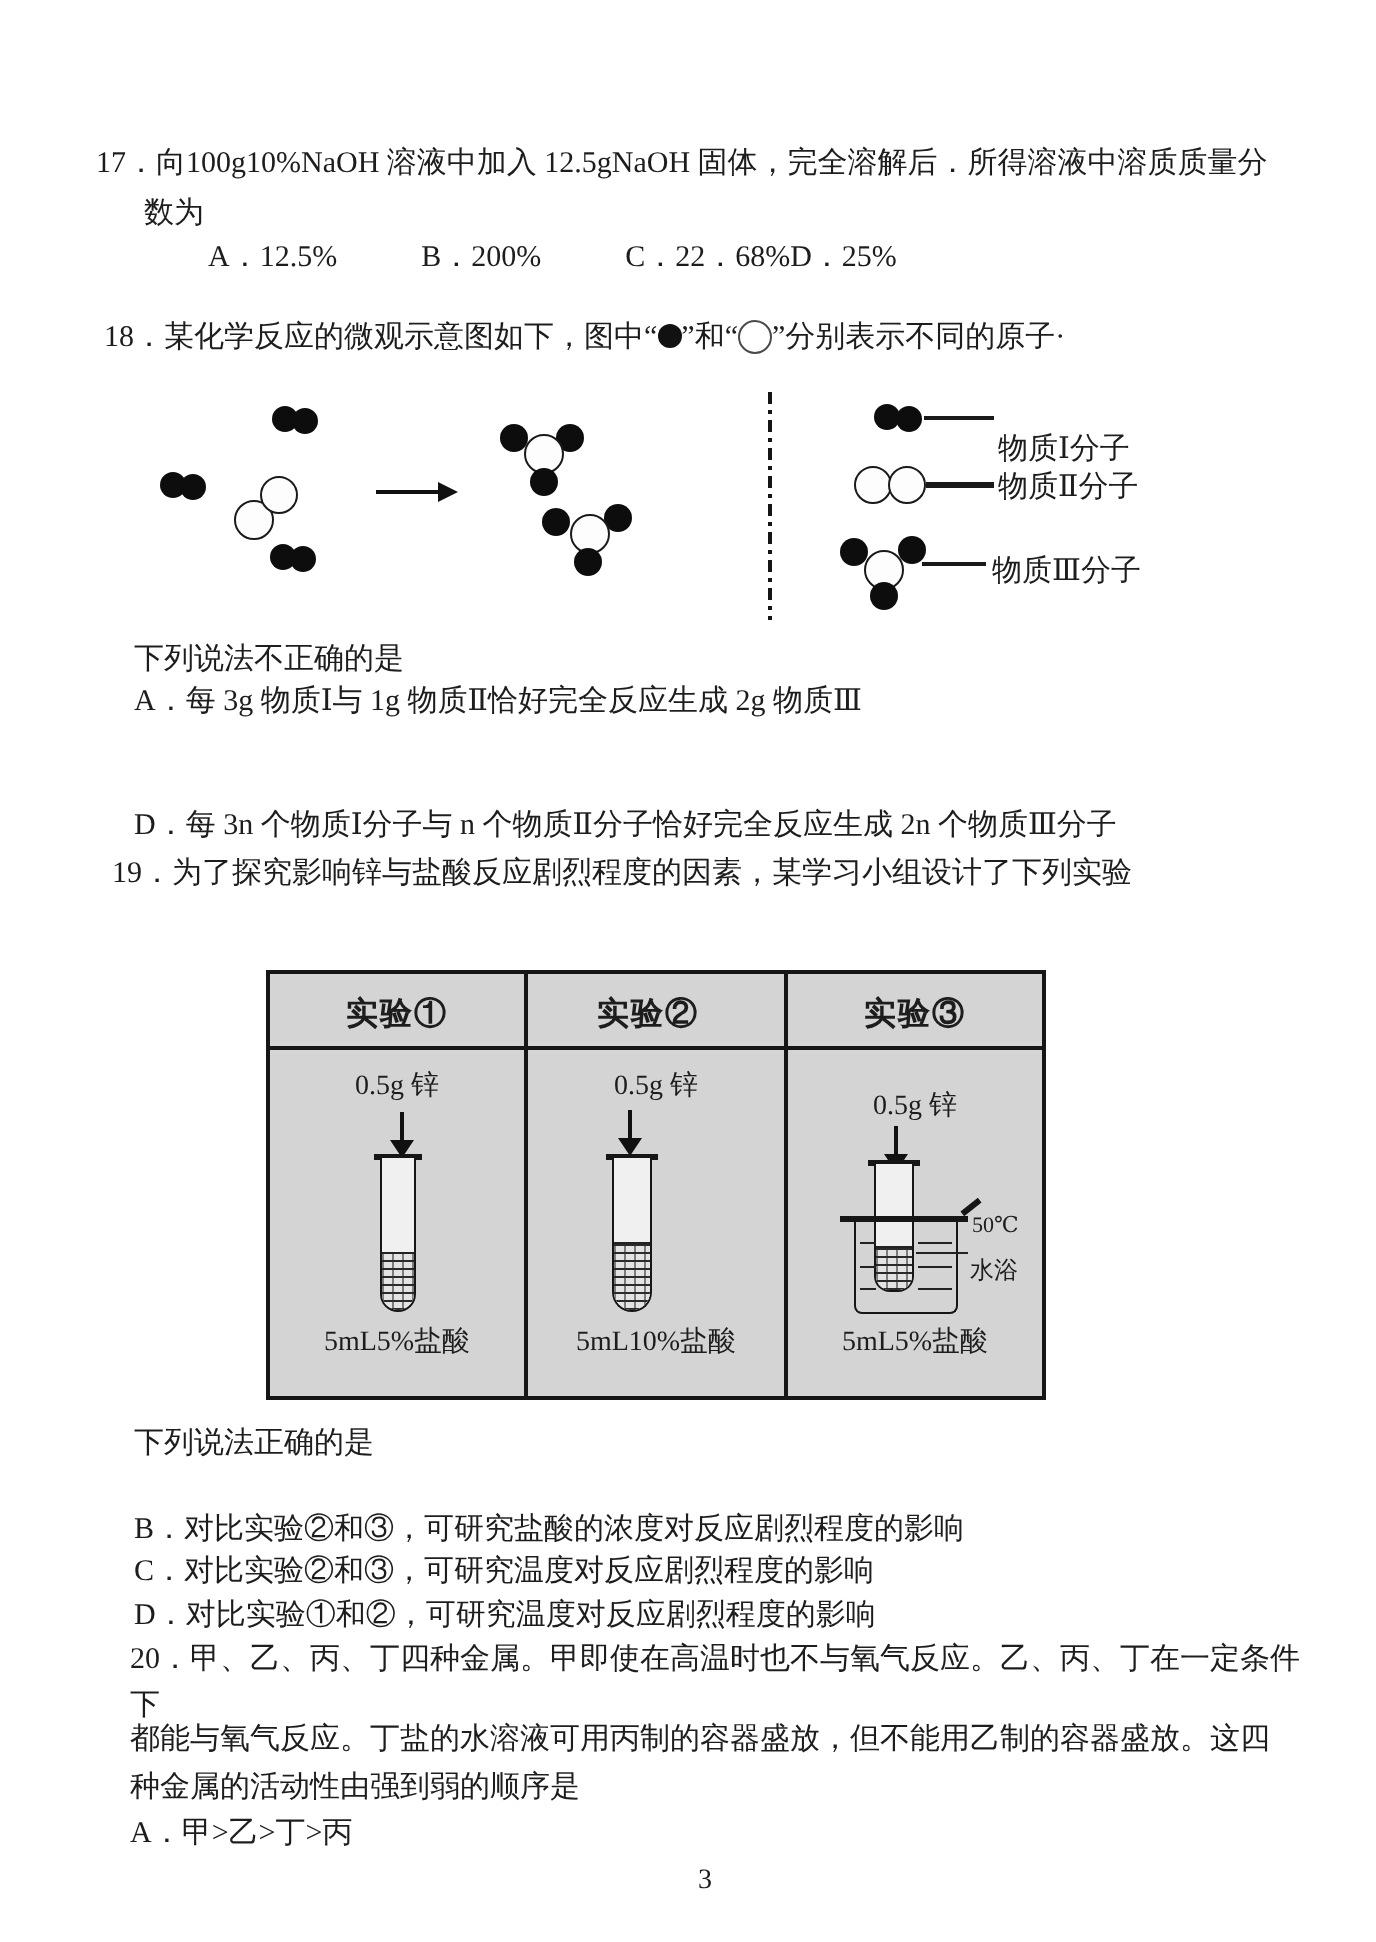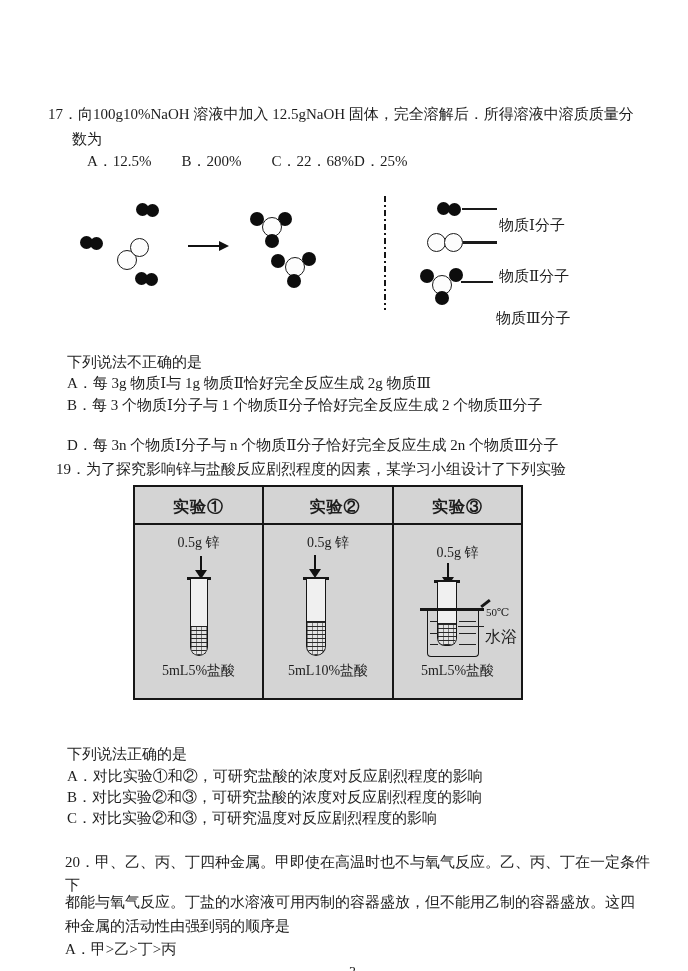--- a/index.html
+++ b/index.html
@@ -2,21 +2,21 @@
 <html><head>
 <meta charset="utf-8">
 <style>
   html,body { margin:0; padding:0; background:#888; }
   .page {
     position:relative; width:688px; height:971px; margin:0 auto;
     background:#ffffff; overflow:hidden;
     font-family:"Liberation Serif","DejaVu Serif",serif;
     color:#1d1d1d;
   }
-  .t { position:absolute; white-space:nowrap; font-size:15px; line-height:16px;margin-top:32px; }
+  .t { position:absolute; white-space:nowrap; font-size:15px; line-height:16px; }
 
   
   .atom { position:absolute; border-radius:50%; box-sizing:border-box; }
   .atom.black { background:#0d0d0d; }
   .atom.white { background:#fdfdfd; border:1.6px solid #1a1a1a; }
 
   
   .sym-dot { display:inline-block; width:12px; height:12px; border-radius:50%;
              background:#111; vertical-align:-1px; }
   .sym-circle { display:inline-block; width:17px; height:17px; border-radius:50%;
@@ -60,26 +60,29 @@
   .wline { position:absolute; height:1.4px; background:#222; }
   .tinytext { position:absolute; white-space:nowrap; }
 </style>
 </head>
 <body>
 
 <div class="page">
 
   <div class="t" style="left:48px; top:74px">17．向100g10%NaOH 溶液中加入 12.5gNaOH 固体，完全溶解后．所得溶液中溶质质量分</div>
   <div class="t" style="left:72px; top:99px">数为</div>
-  <div class="t" style="left:87px; top:121px; display:flex; gap:30px">
+  <div class="t" style="left:104px; top:121px; display:flex; gap:42px">
     <span>A．12.5%</span>
     <span>B．200%</span>
     <span>C．22．68%D．25%</span>
   </div>
 
+  <div class="t" style="left:52px; top:160px">
+    <span>18．某化学反应的微观示意图如下，图中“</span><span class="sym-dot"></span><span>”和“</span><span class="sym-circle"></span><span>”分别表示不同的原子·</span>
+  </div>
 
   <div>
 
     <div class="atom black" style="left:136px;top:203px;width:13px;height:13px"></div>
     <div class="atom black" style="left:146px;top:204px;width:13px;height:13px"></div>
     <div class="atom black" style="left:80px;top:236px;width:13px;height:13px"></div>
     <div class="atom black" style="left:90px;top:237px;width:13px;height:13px"></div>
     <div class="atom black" style="left:135px;top:272px;width:13px;height:13px"></div>
     <div class="atom black" style="left:145px;top:273px;width:13px;height:13px"></div>
 
@@ -100,48 +103,47 @@
     <div class="atom black" style="left:287px;top:274px;width:14px;height:14px"></div>
 
     <div class="dashdot" style="left:384px;top:196px;height:114px"></div>
   </div>
 
   <div>
 
     <div class="atom black" style="left:437px;top:202px;width:13px;height:13px"></div>
     <div class="atom black" style="left:448px;top:203px;width:13px;height:13px"></div>
     <div class="hline" style="left:462px;top:208px;width:35px;height:1.5px"></div>
-    <div class="t" style="left:499px;top:185px">物质Ⅰ分子</div>
+    <div class="t" style="left:499px;top:217px">物质Ⅰ分子</div>
 
     <div class="atom white" style="left:427px;top:233px;width:19px;height:19px"></div>
     <div class="atom white" style="left:444px;top:233px;width:19px;height:19px"></div>
     <div class="hline" style="left:463px;top:241px;width:34px;height:3px"></div>
     <div class="t" style="left:499px;top:236px">物质Ⅱ分子</div>
 
     <div class="atom black" style="left:420px;top:269px;width:14px;height:14px"></div>
     <div class="atom black" style="left:449px;top:268px;width:14px;height:14px"></div>
     <div class="atom white" style="left:432px;top:275px;width:20px;height:20px"></div>
     <div class="atom black" style="left:435px;top:291px;width:14px;height:14px"></div>
     <div class="hline" style="left:461px;top:281px;width:32px;height:1.5px"></div>
     <div class="t" style="left:496px;top:278px">物质Ⅲ分子</div>
   </div>
 
   <div class="t" style="left:67px;top:322px">下列说法不正确的是</div>
   <div class="t" style="left:67px;top:343px">A．每 3g 物质Ⅰ与 1g 物质Ⅱ恰好完全反应生成 2g 物质Ⅲ</div>
-  <div class="t" style="left:67px;top:365px">B．每 3 个物质Ⅰ分子与 1 个物质Ⅱ分子恰好完全反应生成 2 个物质Ⅲ分子</div>
   <div class="t" style="left:67px;top:405px">D．每 3n 个物质Ⅰ分子与 n 个物质Ⅱ分子恰好完全反应生成 2n 个物质Ⅲ分子</div>
 
   <div class="t" style="left:56px;top:429px">19．为了探究影响锌与盐酸反应剧烈程度的因素，某学习小组设计了下列实验</div>
 
   <div class="table19">
     <div class="vline" style="left:127px"></div>
     <div class="vline" style="left:257px"></div>
     <div class="hdr-line"></div>
     <div class="th" style="left:0;width:127px">实验①</div>
-    <div class="th" style="left:136px;width:128px">实验②</div>
+    <div class="th" style="left:125px;width:128px">实验②</div>
     <div class="th" style="left:259px;width:127px">实验③</div>
 
     <div class="cell-label" style="left:0;top:47px;width:127px">0.5g 锌</div>
     <div class="down-arrow" style="left:59px;top:69px">
         <div class="shaft"></div>
         <div class="head"></div>
       </div>
     <div class="rim" style="left:52px;top:90px;width:24px"></div>
     <div class="tube" style="left:55px;top:92px;width:18px;height:77px">
       <div class="liquid" style="height:28px"></div>
@@ -172,28 +174,28 @@
     <div class="rim" style="left:345px;top:115px;width:11px;transform:rotate(-38deg)"></div>
     <div class="beaker" style="left:292px;top:124px;width:52px;height:46px"></div>
     <div class="wline" style="left:295px;top:134px;width:8px"></div>
     <div class="wline" style="left:295px;top:146px;width:8px"></div>
     <div class="wline" style="left:295px;top:157px;width:8px"></div>
     <div class="wline" style="left:324px;top:134px;width:17px"></div>
     <div class="wline" style="left:324px;top:146px;width:17px"></div>
     <div class="wline" style="left:324px;top:157px;width:17px"></div>
     <div class="wline" style="left:323px;top:139px;width:26px"></div>
     <div class="tinytext" style="left:351px;top:119px;font-size:11px">50℃</div>
-    <div class="tinytext" style="left:350px;top:140px;font-size:16px">水浴</div>
+    <div class="tinytext" style="left:350px;top:140px;font-size:12px">水浴</div>
     <div class="cell-label" style="left:259px;top:175px;width:127px">5mL5%盐酸</div>
   </div>
 
   <div class="t" style="left:67px;top:714px">下列说法正确的是</div>
-  <div class="t" style="left:67px;top:736px">A．对比实验①和②，可研究盐酸的浓度对反应剧烈程度的影响</div>
   <div class="t" style="left:67px;top:757px">B．对比实验②和③，可研究盐酸的浓度对反应剧烈程度的影响</div>
   <div class="t" style="left:67px;top:778px">C．对比实验②和③，可研究温度对反应剧烈程度的影响</div>
+  <div class="t" style="left:67px;top:800px">D．对比实验①和②，可研究温度对反应剧烈程度的影响</div>
 
   <div class="t" style="left:65px;top:822px">20．甲、乙、丙、丁四种金属。甲即使在高温时也不与氧气反应。乙、丙、丁在一定条件</div>
   <div class="t" style="left:65px;top:845px">下</div>
   <div class="t" style="left:65px;top:862px">都能与氧气反应。丁盐的水溶液可用丙制的容器盛放，但不能用乙制的容器盛放。这四</div>
   <div class="t" style="left:65px;top:886px">种金属的活动性由强到弱的顺序是</div>
   <div class="t" style="left:65px;top:909px">A．甲&gt;乙&gt;丁&gt;丙</div>
 
   <div class="t" style="left:349px;top:933px;font-size:14px">3</div>
 
 </div>

